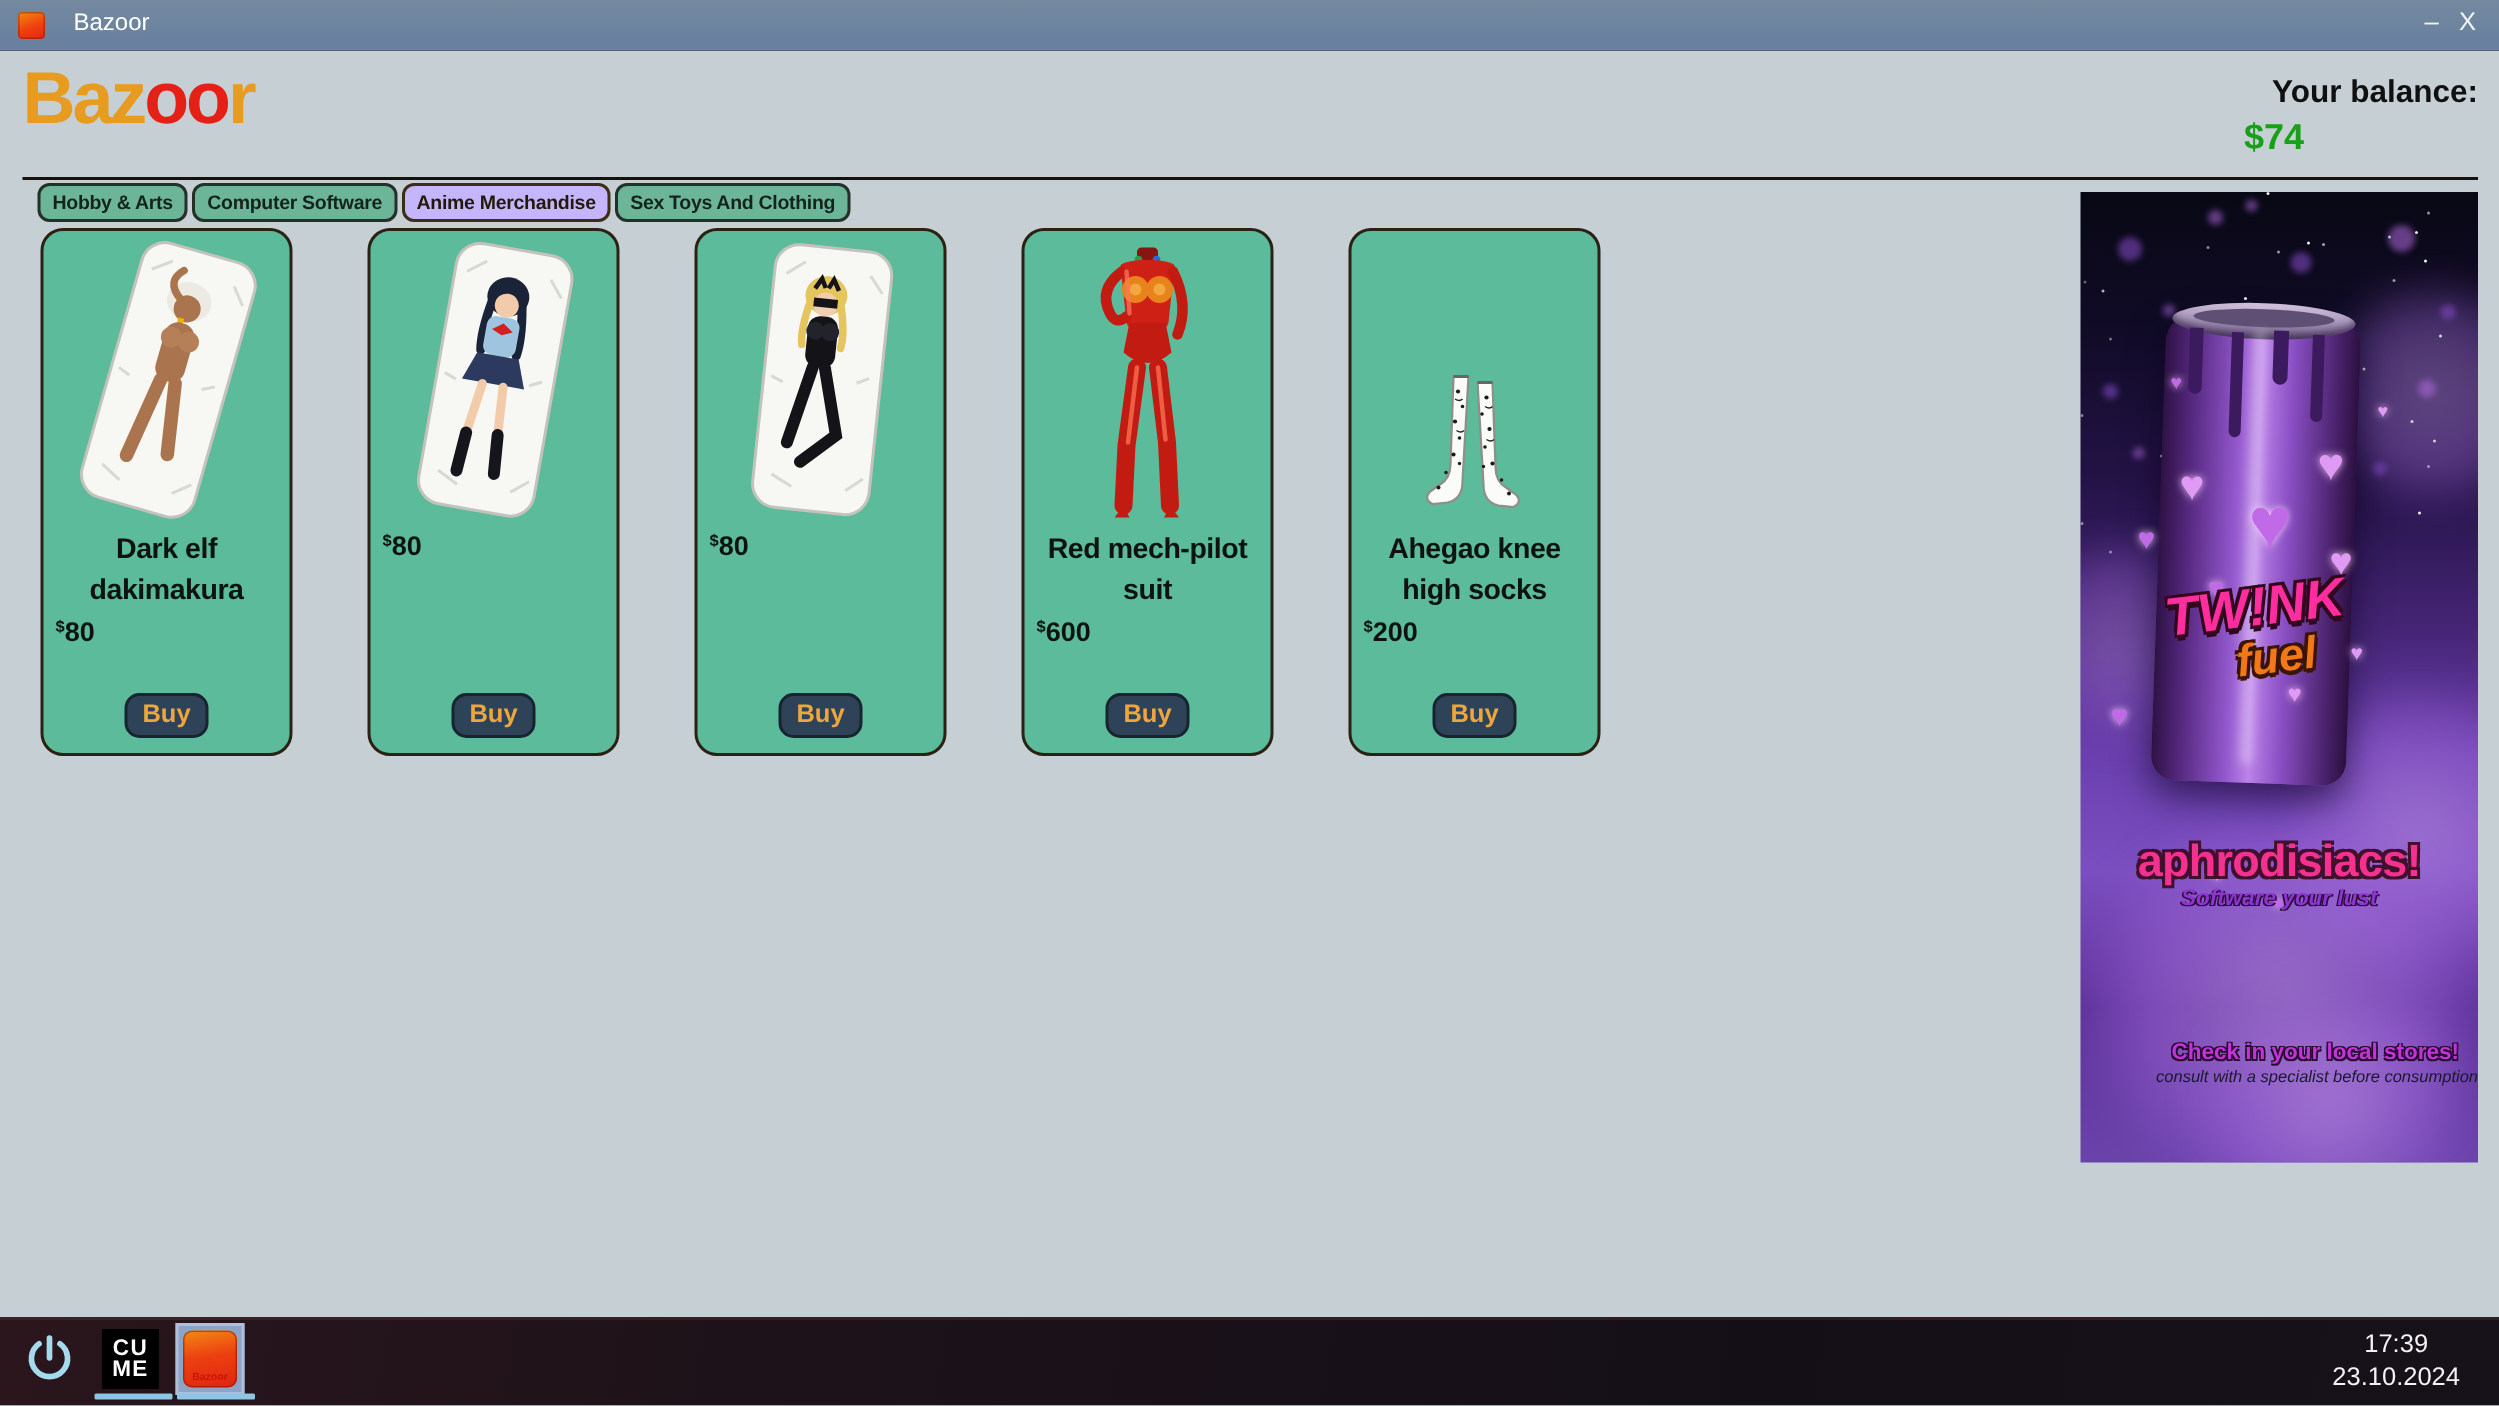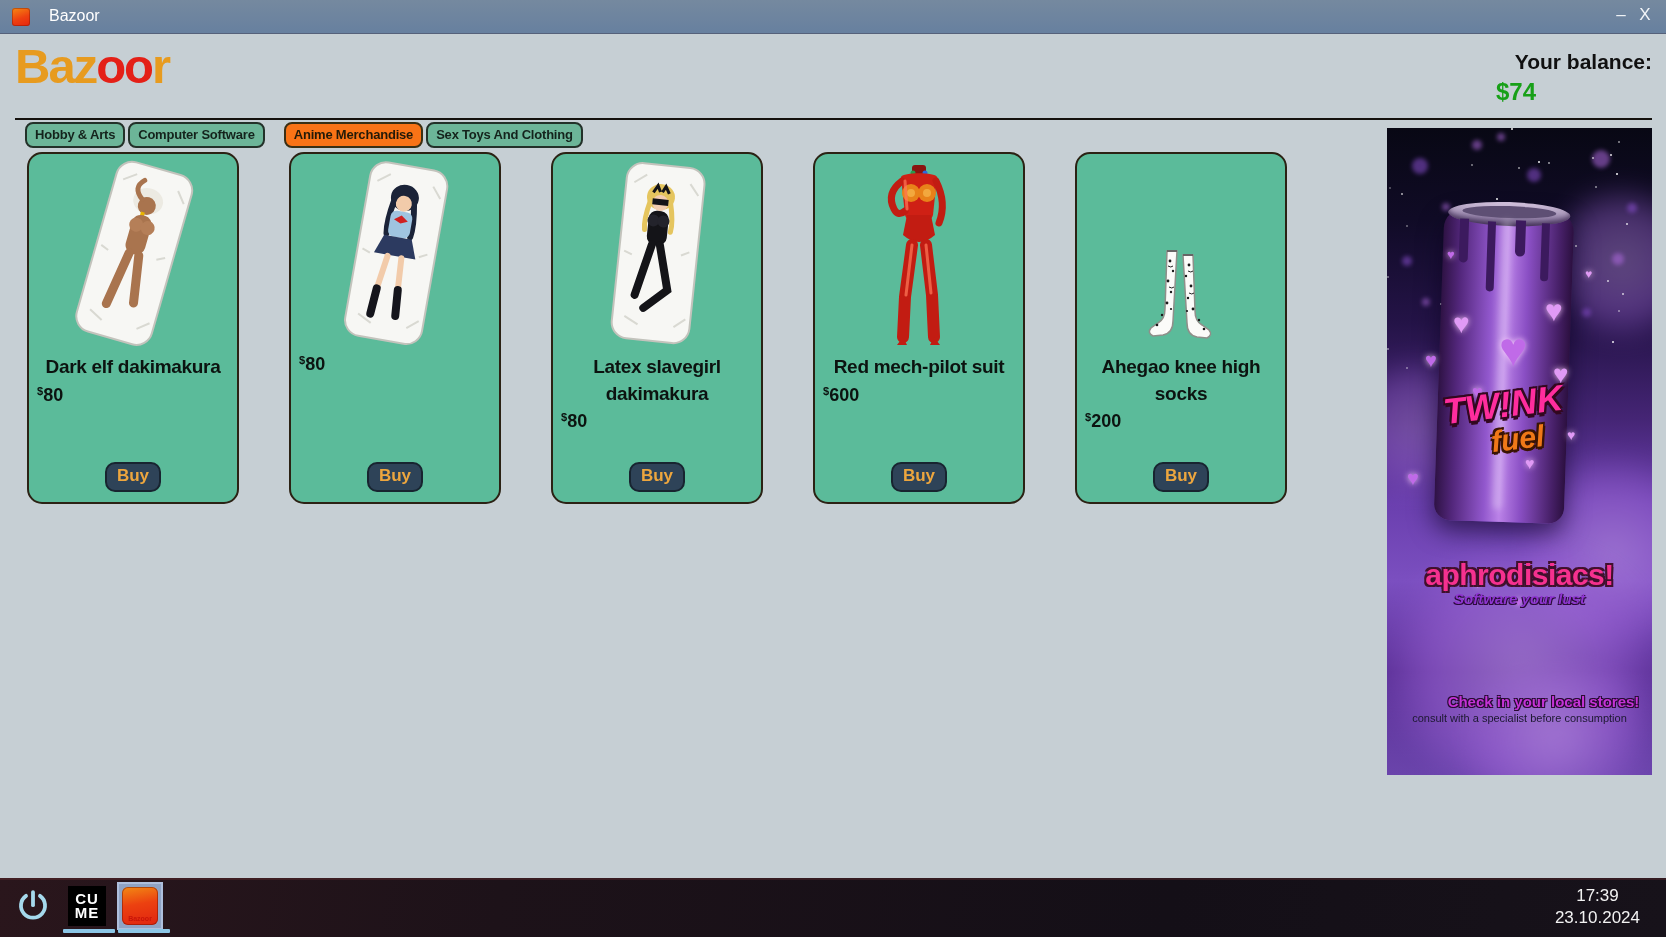--- a/index.html
+++ b/index.html
@@ -22,25 +22,25 @@
   .logo .lp2{color:#e42017;}
   .balance{position:absolute;right:14px;top:50px;width:230px;text-align:center;}
   .balance-label{display:block;text-align:right;font-size:21px;font-weight:bold;color:#101010;}
   .balance-value{display:block;margin-top:4px;padding-right:42px;font-size:24px;font-weight:bold;color:#18a018;}
   .header-divider{position:absolute;left:15px;top:118px;width:1637px;height:2px;background:#15120e;}
 
   
   .tabs{position:absolute;left:25px;top:122px;display:flex;gap:3px;}
   .tab{font-family:inherit;font-size:13px;font-weight:bold;letter-spacing:-.2px;color:#14231c;
     background:#6cb598;border:2px solid #233129;border-radius:8px;padding:3px 8px;line-height:1.2;cursor:default;}
-  .tab.active{background:#f97316;border-color:#3a2f14;color:#221a08;margin-left:16px;}
+  .tab.active{background:#c4b5fd;border-color:#3a2f14;color:#221a08;}
 
   
   .cards{position:absolute;left:27px;top:152px;display:flex;gap:50px;}
-  .card{width:212px;height:352px;box-sizing:border-box;background:#5bbb9a;border:2px solid #2b2214;
+  .card{width:168px;height:352px;box-sizing:border-box;background:#5bbb9a;border:2px solid #2b2214;
     border-radius:15px;display:flex;flex-direction:column;align-items:center;padding:4px 8px 8px 8px;}
   .card-image{height:192px;display:flex;align-items:center;justify-content:center;}
   .card-title{font-size:19px;font-weight:bold;letter-spacing:-.3px;color:#0c1310;text-align:center;line-height:1.4;margin-top:4px;}
   .card-price{align-self:flex-start;margin:4px 0 0 0;font-weight:bold;color:#0c1310;}
   .card-price .cur{font-size:11px;vertical-align:6px;}
   .card-price .amt{font-size:18px;}
   .buy-btn{margin-top:auto;margin-bottom:2px;font-family:inherit;background:#2e4358;color:#eda63e;
     font-size:17px;font-weight:bold;padding:2px 10px 4px 10px;border:2px solid #182430;border-radius:10px;cursor:default;}
 
   
@@ -66,21 +66,21 @@
   .ad-fuel{position:absolute;left:104px;top:294px;font-size:30px;font-weight:bold;font-style:italic;color:#f07818;transform:rotate(-7deg);
     text-shadow:-2px -2px 0 #3a1404,2px -2px 0 #3a1404,-2px 2px 0 #3a1404,2px 2px 0 #3a1404,0 3px 0 #3a1404;}
   .ad-line1{position:absolute;left:0;top:399px;width:100%;text-align:center;font-size:32px;font-weight:bold;color:#f5318f;letter-spacing:-.5px;
     text-shadow:-2px -2px 0 #40102c,2px -2px 0 #40102c,-2px 2px 0 #40102c,2px 2px 0 #40102c;}
   .ad-line2{position:absolute;left:0;top:430px;width:100%;text-align:center;font-size:30px;font-weight:bold;color:#f5318f;letter-spacing:-.5px;
     text-shadow:-2px -2px 0 #40102c,2px -2px 0 #40102c,-2px 2px 0 #40102c,2px 2px 0 #40102c;}
   .ad-tagline{position:absolute;left:0;top:462px;width:100%;text-align:center;font-size:15px;font-weight:bold;font-style:italic;color:#8e35d0;
     text-shadow:1px 1px 0 #2a0a3a,-1px 1px 0 #2a0a3a;}
   .ad-stores{position:absolute;left:0;top:565px;width:100%;text-align:center;font-size:15px;font-weight:bold;color:#c433d6;
     text-shadow:-1px -1px 0 #260a30,1px -1px 0 #260a30,-1px 1px 0 #260a30,1px 1px 0 #260a30;margin-left:24px;}
-  .ad-disclaimer{position:absolute;left:0;top:584px;width:100%;text-align:center;font-size:11px;color:#1c1830;}
+  .ad-disclaimer{position:absolute;left:0;top:584px;width:100%;text-align:right;font-size:11px;font-style:italic;color:#1c1830;}
 
   
   .taskbar{position:absolute;left:0;bottom:0;width:100%;height:59px;
     background:linear-gradient(100deg,#2a161c 0%,#1d1219 30%,#140f17 70%,#17121a 100%);
     box-shadow:inset 0 2px 0 rgba(140,60,60,.25);}
   .power{position:absolute;left:14px;top:9px;width:38px;height:38px;cursor:default;}
   .cume{position:absolute;left:68px;top:8px;width:38px;height:40px;background:#000;color:#fff;
     display:flex;flex-direction:column;align-items:center;justify-content:center;
     font-size:15px;font-weight:bold;line-height:.95;letter-spacing:1px;cursor:default;}
   .bazoor-task{position:absolute;left:117px;top:4px;width:46px;height:48px;background:#8fa3c4;
@@ -176,21 +176,20 @@
       <circle cx="78" cy="44" r="8" fill="#f2cdb0"></circle>
       <path d="M70 40 h16 v6 h-16 z" fill="#141418"></path>
       <path d="M70 34 l4 -7 l3 6 M86 34 l-4 -7 l-3 6" stroke="#141418" stroke-width="3" fill="none"></path>
       <rect x="68" y="52" width="20" height="34" rx="8" fill="#141418"></rect>
       <circle cx="73" cy="62" r="6" fill="#23232b"></circle>
               <circle cx="83" cy="62" r="6" fill="#23232b"></circle>
       <path d="M74 86 L62 138 M82 86 L94 130 L72 150" stroke="#141418" stroke-width="8" fill="none" stroke-linecap="round"></path>
     </g>
           </svg>
         </div>
-        <div class="card-title">Latex slavegirl dakimakura</div>
         <div class="card-price"><span class="cur">$</span><span class="amt">80</span></div>
         <button class="buy-btn">Buy</button>
       </div>
       <div class="card">
         <div class="card-image">
           <svg width="160" height="195" viewBox="0 0 160 195">
       <rect x="73" y="8" width="14" height="9" rx="3" fill="#8a1410"></rect>
       <circle cx="74" cy="16" r="2.5" fill="#2a9a4a"></circle>
             <circle cx="86" cy="16" r="2.5" fill="#2a6ae0"></circle>
       <path d="M62 20 C64 15 96 15 98 20 L94 58 C92 68 68 68 66 58 Z" fill="#cf2015"></path>

